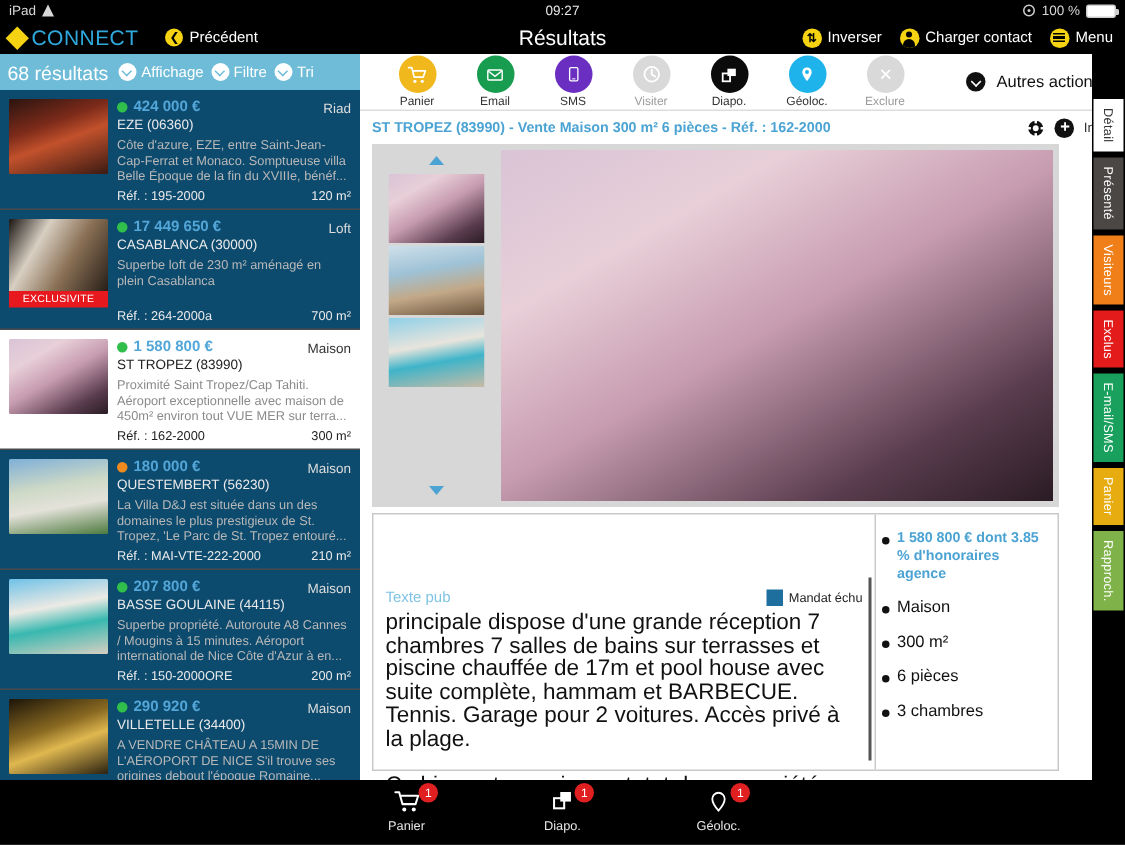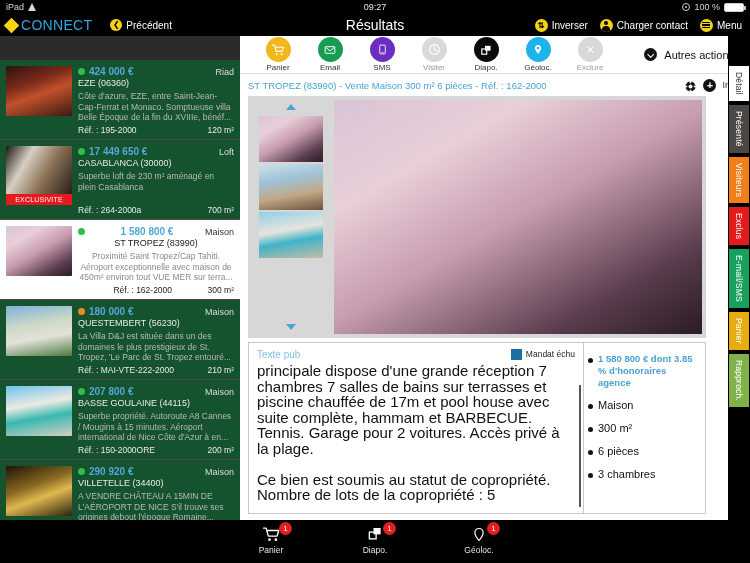--- a/index.html
+++ b/index.html
@@ -70,22 +70,22 @@
     transform:rotate(45deg);
   }
   .chev-b { width:13px;height:13px;border-radius:50%;background:#111; position:relative;}
   .chev-b:after{
     content:""; position:absolute; left:3.6px; top:3.8px;
     width:4.4px;height:4.4px;border-right:1.7px solid #fff;border-bottom:1.7px solid #fff;
     transform:rotate(45deg);
   }
   .list { position:absolute; top:24px; left:0; right:0; bottom:0; overflow:hidden; }
   .row { display:flex; gap:6px; padding:6px; border-bottom:1px solid #4a4a4a; position:relative; height:80px; }
-  .row.dark { background:#14532d; }
-  .row.sel { background:#ffffff;text-align:center; }
+  .row.dark { background:#0c4a6e; }
+  .row.sel { background:#ffffff; }
   .thumb { width:66px; height:50px; flex:0 0 66px; border-radius:1px; overflow:hidden; position:relative; }
   .excl-badge {
     position:absolute; left:6px; top:54px; width:66px; text-align:center;
     background:#e8191e; color:#fff; font-size:7px; padding:2px 0; letter-spacing:.2px;
   }
   .rinfo { flex:1; min-width:0; }
   .rline1 { display:flex; align-items:center; }
   .dot { width:7px;height:7px;border-radius:50%; margin-right:4px; flex:0 0 7px;}
   .price { font-size:10px; font-weight:bold; color:#53a7d8; flex:1; }
   .ptype { font-size:9px; color:#ddd; }
@@ -102,39 +102,39 @@
   
   .rightcol { position:absolute; left:240px; top:36px; right:0; bottom:43px; background:#fff; }
   .toolbar { height:38px; background:#fff; display:flex; align-items:center; padding-left:12px; position:relative; border-bottom:1px solid #ddd;}
   .tb { width:52px; text-align:center; }
   .tb .ic { width:25px;height:25px;border-radius:50%; margin:0 auto; position:relative; display:flex; align-items:center; justify-content:center; }
   .tb .lbl { font-size:8px; color:#333; margin-top:1px; }
   .tb.dim .lbl { color:#9b9b9b; }
   .autres { margin-left:auto; margin-right:16px; display:flex; align-items:center; gap:7px; font-size:11px; color:#111; }
 
   .detailhdr { height:22px; display:flex; align-items:center; padding:0 8px; }
-  .dh-title { font-size:9.5px; font-weight:normal; color:#4ba3d3;text-align:center; }
+  .dh-title { font-size:9.5px; font-weight:bold; color:#4ba3d3;text-align:center; }
   .dh-right { margin-left:auto; display:flex; align-items:center; gap:6px; }
   .ic-cross { width:13px;height:13px; position:relative; }
   .ic-plus { width:13px;height:13px;border-radius:50%;background:#111; color:#fff; font-size:11px; line-height:12px; text-align:center; font-weight:bold;}
   .dh-infos { font-size:9px; color:#333; }
 
   .media { position:absolute; left:8px; right:44px; top:60px; height:242px; background:#d7d7d7; display:flex; padding:4px; gap:4px;}
   .thumbstrip { width:78px; background:#d7d7d7; display:flex; flex-direction:column; align-items:center; padding-top:4px; }
   .arrow-up, .arrow-down { width:0;height:0;border-left:5px solid transparent;border-right:5px solid transparent; }
   .arrow-up { border-bottom:6px solid #4ba3d3; }
   .arrow-down { border-top:6px solid #4ba3d3; }
   .tstrip-imgs { margin:6px 0; display:flex; flex-direction:column; gap:2px;}
   .tmini { width:64px; height:46px; overflow:hidden; position:relative; }
   .bigphoto { flex:1; background:#d7d7d7; display:flex; align-items:center; justify-content:center; }
   .bigphoto .frame { width:100%; height:100%; position:relative; overflow:hidden; }
 
   .lower { position:absolute; left:8px; right:44px; top:306px; bottom:6px; border:1px solid #c9c9c9; display:flex; background:#fff;}
   .textpane { flex:1; padding:6px 8px; position:relative; min-width:0;}
-  .tp-head { display:flex; align-items:center; }
+  .tp-head { display:flex; align-items:center;margin-top:44px; }
   .tp-title { font-size:10px; color:#7fc3e4; flex:1;}
   .mandat { display:flex; gap:4px; }
   .mandat .sq { width:11px;height:11px;background:#1e6e9e; }
   .mandat .mt { font-size:8.5px; color:#222;}
   .tp-body { font-size:15px; color:#111; line-height:15.5px; margin-top:3px; white-space:pre-wrap; }
   .tp-scroll { position:absolute; right:2px; top:42px; bottom:6px; width:2px; background:#555;}
   .factpane { width:122px; border-left:1px solid #c9c9c9; padding:10px 6px 6px 4px; }
   .fact { display:flex; gap:5px; margin-bottom:10px; align-items:flex-start;}
   .fact .bul { width:5px;height:5px;border-radius:50%;background:#111; margin-top:5px; flex:0 0 5px;}
   .fact .ft { font-size:11px; color:#111; line-height:13px;}
@@ -201,20 +201,35 @@
             <i></i>
             <i></i>
             <i></i>
           </span>
         <span>Menu</span>
       </div>
     </div>
   </div>
 
   <div class="leftcol">
+    <div class="filterbar">
+      <span class="fb-count">68 résultats</span>
+      <div class="fb-item">
+        <span class="chev-w"></span>
+        <span>Affichage</span>
+      </div>
+      <div class="fb-item">
+        <span class="chev-w"></span>
+        <span>Filtre</span>
+      </div>
+      <div class="fb-item">
+        <span class="chev-w"></span>
+        <span>Tri</span>
+      </div>
+    </div>
     <div class="list" id="result-list">
         <div class="row dark">
           <div class="thumb">
             <div style="width: 100%; height: 100%; background: linear-gradient(160deg, rgb(42, 20, 16) 0%, rgb(125, 43, 26) 35%, rgb(194, 81, 44) 55%, rgb(59, 26, 18) 100%);"></div>
           </div>
           <div class="rinfo">
             <div class="rline1">
               <span class="dot" style="background:#2fbf4a"></span>
               <span class="price">424 000 €</span>
               <span class="ptype">Riad</span>

